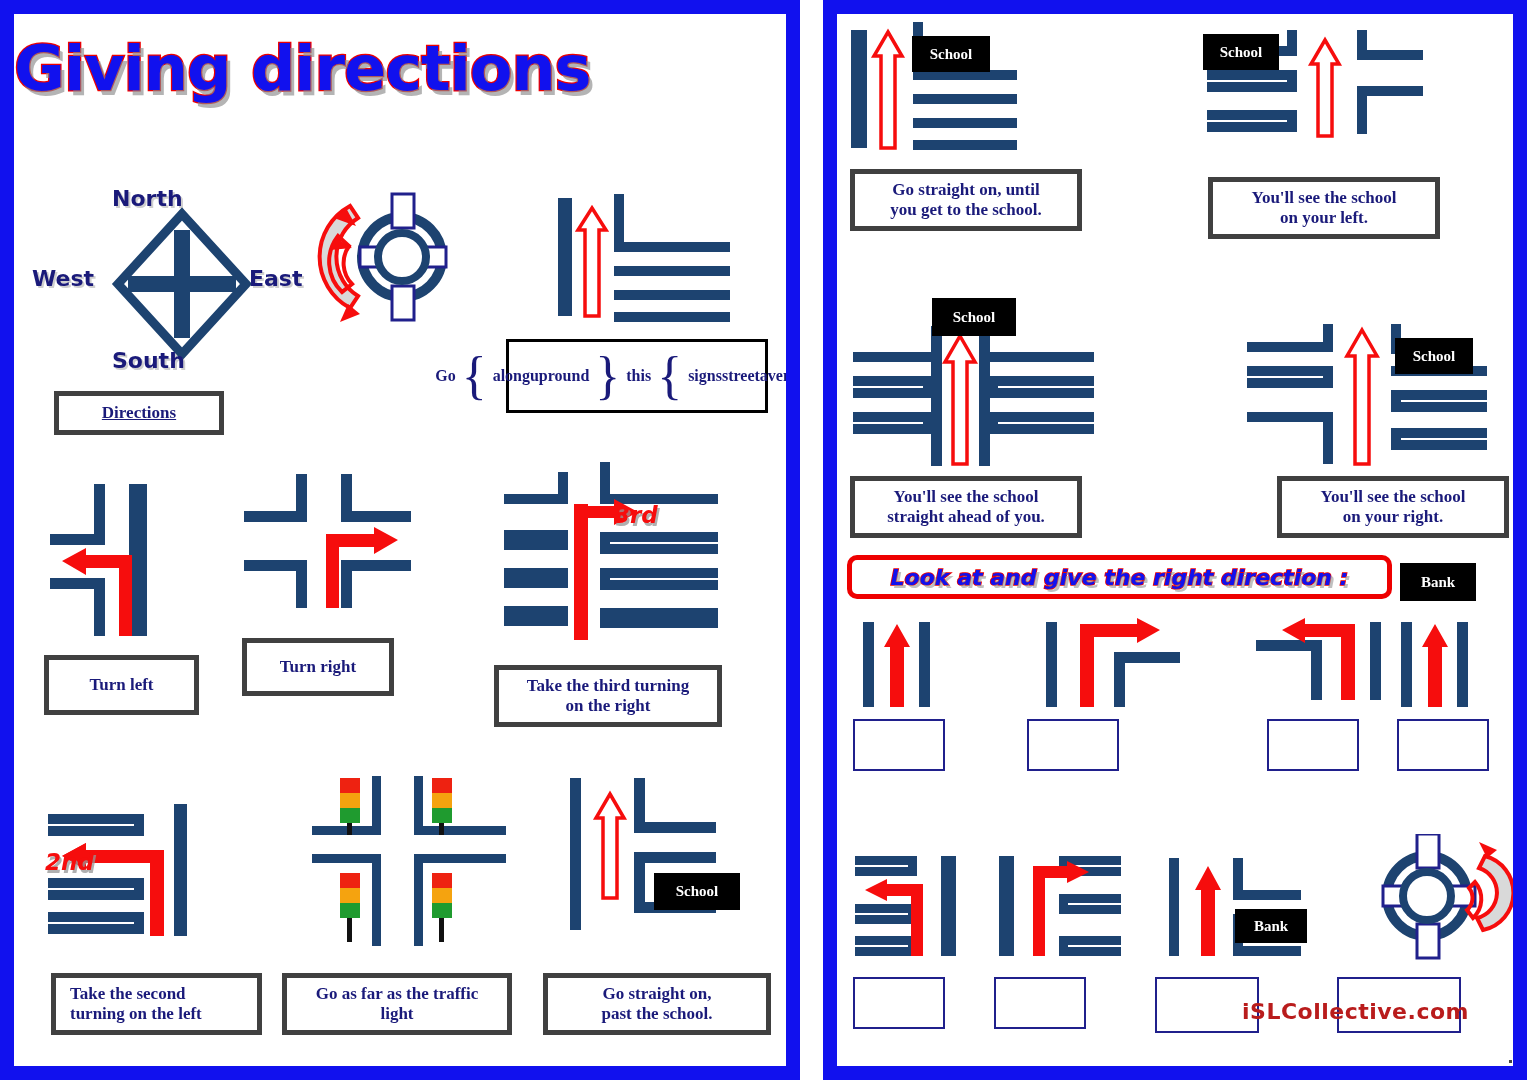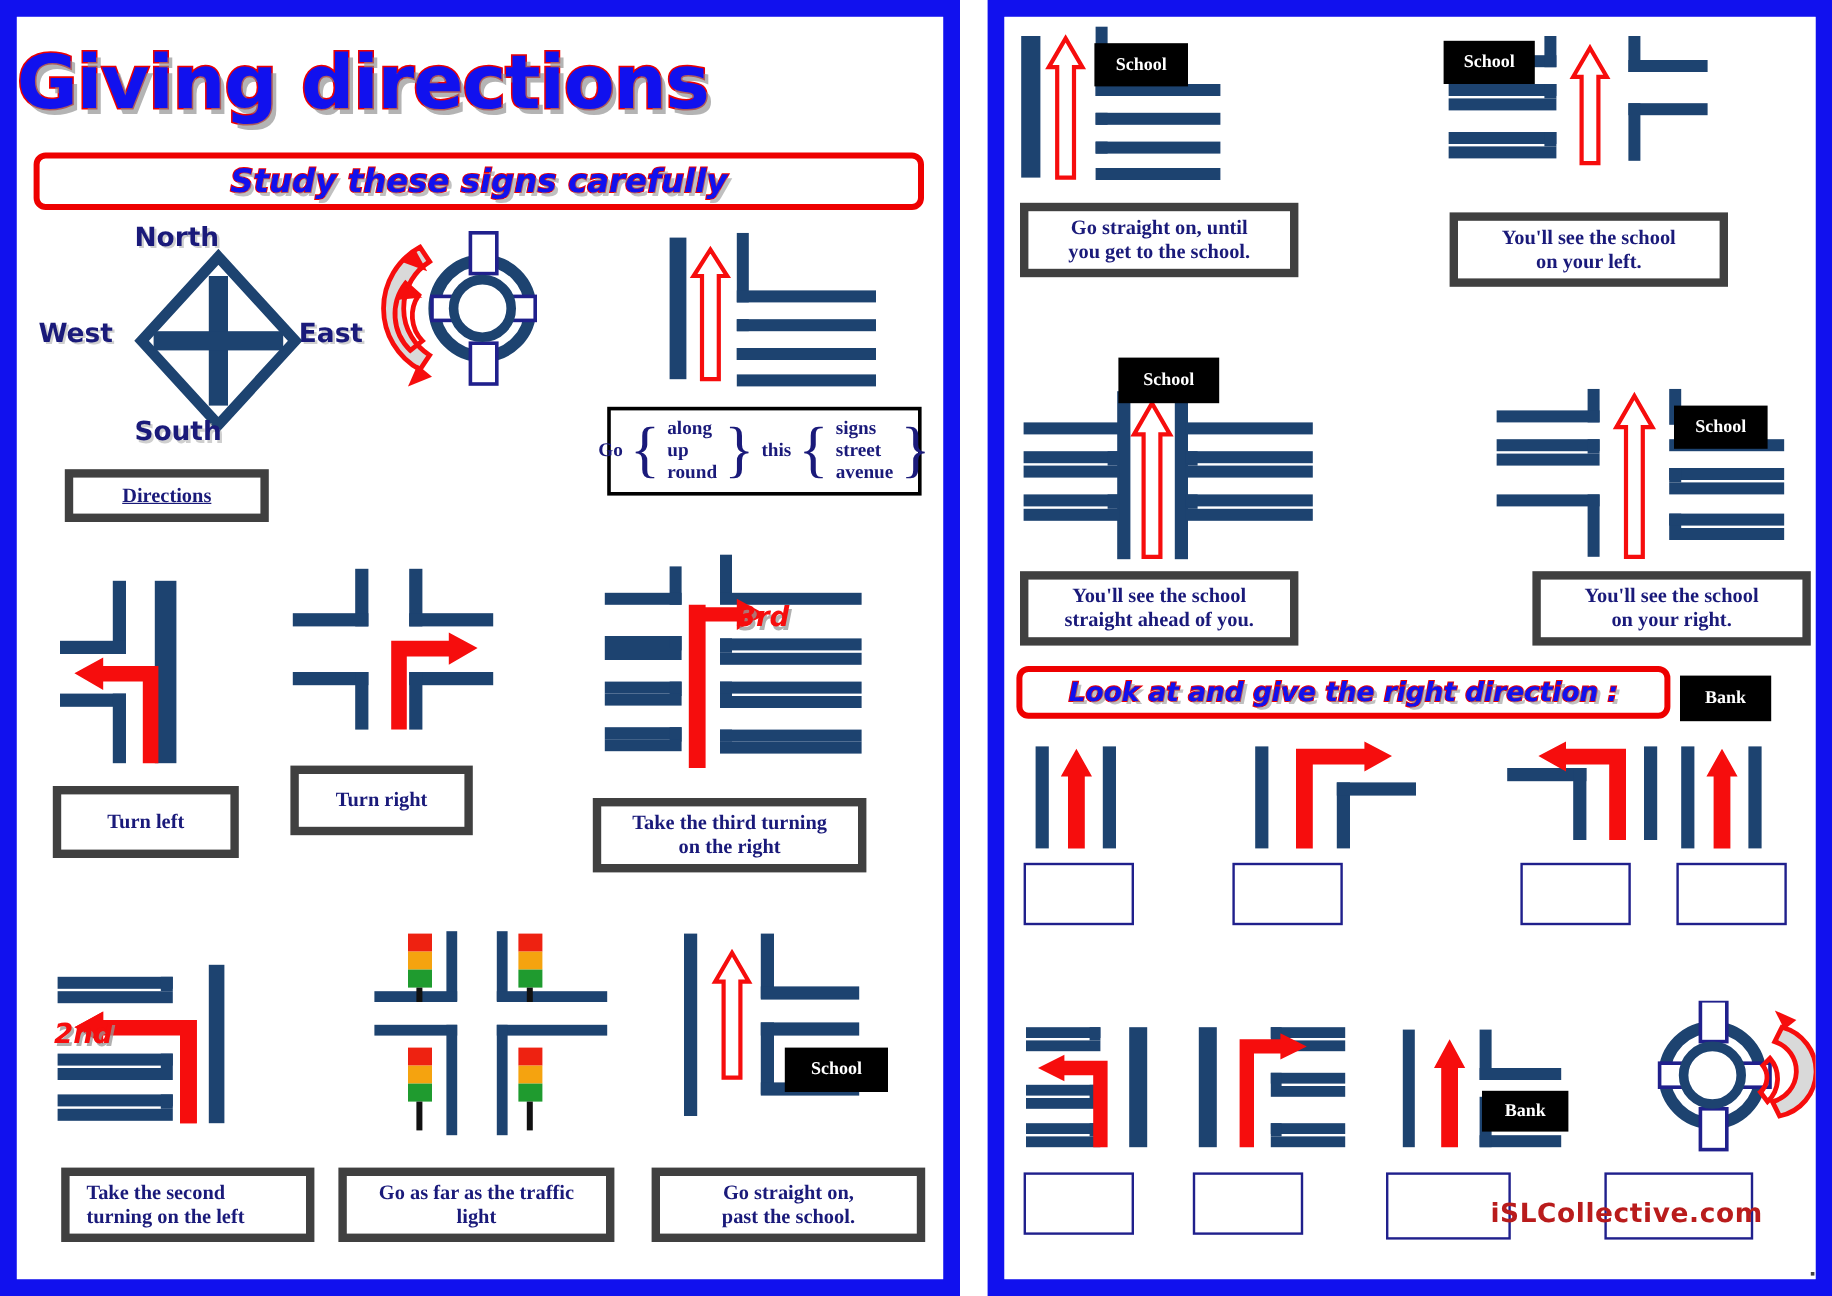--- a/index.html
+++ b/index.html
@@ -47,21 +47,21 @@
     color:#1111ee;
     -webkit-text-stroke:1.6px #ee0000;
     paint-order: stroke fill;
     text-shadow:3px 3px 0 rgba(150,150,150,.6);
     white-space:nowrap;
   }
 
   
   .cap {
     position:absolute;
-    border:7px solid #404040;
+    border:5px solid #404040;
     background:#ffffff;
     color:#1a1a7a;
     font-weight:bold;
     font-size:17px;
     line-height:1.18;
     display:flex; align-items:center; justify-content:center;
     text-align:center;
     padding:3px 5px;
   }
 
@@ -101,21 +101,21 @@
   
   .bracketbox {
     position:absolute;
     border:3px solid #000;
     background:#fff;
     display:flex; align-items:center; justify-content:center;
     gap:6px;
     color:#1a1a7a; font-weight:bold; font-size:16px;
   }
   .bracketbox .brace { font-size:52px; font-weight:400; line-height:.8; }
-  .bracketbox .stack { display:flex; flex-direction:column; line-height:1.12; }
+  .bracketbox .stack { display:flex; flex-direction:row; line-height:1.12;align-items:flex-end; }
   .bracketbox .stack span { display:block; }
 
   
   .ordinal {
     position:absolute;
     font-family:"DejaVu Sans", sans-serif;
     font-style:italic; font-weight:bold;
     font-size:23px;
     color:#f60d0d;
     text-shadow:2px 3px 0 rgba(150,150,150,.75);
@@ -137,23 +137,20 @@
   .corner-dot{ position:absolute; width:3px; height:3px; background:#444; }
 </style>
 </head>
 <body>
 
 <div class="page" id="page-left">
   <div class="sheet">
 
     <div class="title-main">Giving directions</div>
 
-    <div class="banner" style="left:14px; top:113px; width:742px; height:48px;">
-      <span class="banner-text" style="font-size:27px;">Study these signs carefully</span>
-    </div>
 
     <div class="compass-wrap" style="left:60px; top:178px; width:220px; height:185px;">
       <svg width="220" height="185" viewBox="0 0 220 185">
         <g stroke="#1d4370" stroke-width="9" fill="none">
           <polygon points="108,22 172,92 108,162 44,92"></polygon>
         </g>
         <g fill="#1d4370">
           <rect x="100" y="38" width="16" height="108"></rect>
           <rect x="54" y="84" width="108" height="16"></rect>
         </g>

